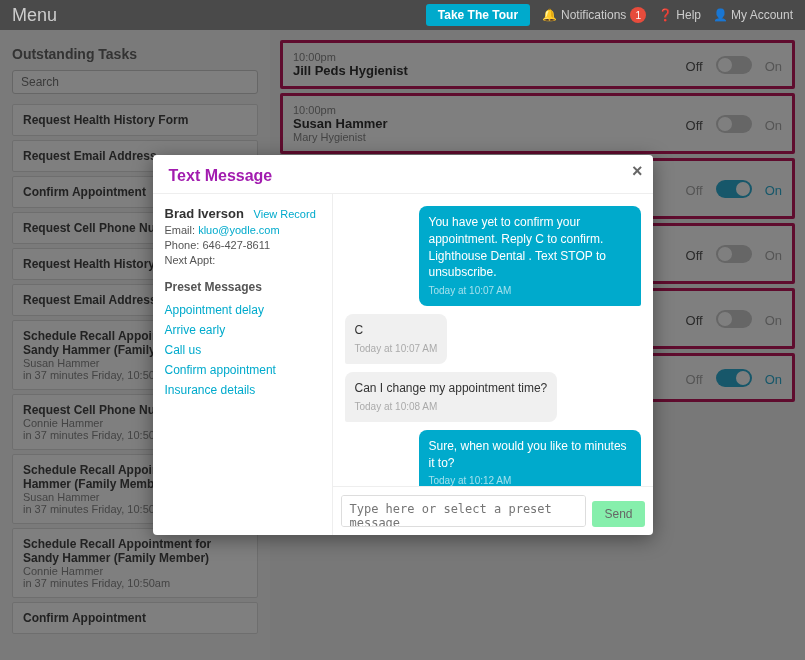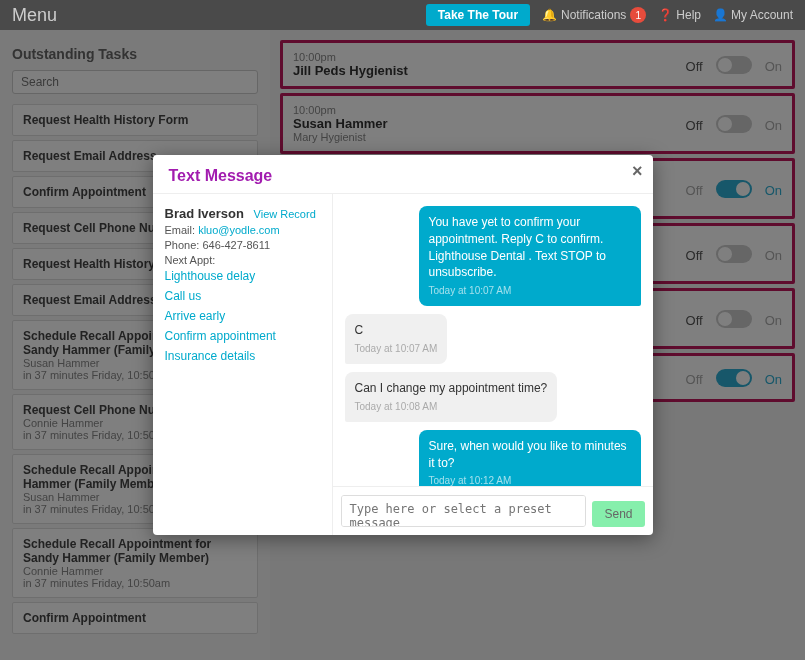--- a/index.html
+++ b/index.html
@@ -399,24 +399,25 @@
             <span>Email:</span>
             <a>kluo@yodle.com</a>
           </div>
           <div class="patient-detail">
             <span>Phone:</span>
             <span>646-427-8611</span>
           </div>
           <div class="patient-detail">
             <span>Next Appt:</span>
           </div>
+          <div class="preset-header">Preset Messages</div>
           <div id="preset-list">
-              <div class="preset-item">Lighthouse delay</div>
+              <div class="preset-item">Appointment delay</div>
+              <div class="preset-item">Arrive early</div>
               <div class="preset-item">Call us</div>
-              <div class="preset-item">Arrive early</div>
               <div class="preset-item">Confirm appointment</div>
               <div class="preset-item">Insurance details</div>
             </div>
         </div>
 
         <div class="modal-right">
           <div class="chat-messages" id="chat-messages">
               <div class="msg-bubble sent">
                 <div>You have yet to confirm your appointment. Reply C to confirm. Lighthouse Dental . Text STOP to unsubscribe.</div>
                 <div class="msg-time">Today at 10:07 AM</div>

